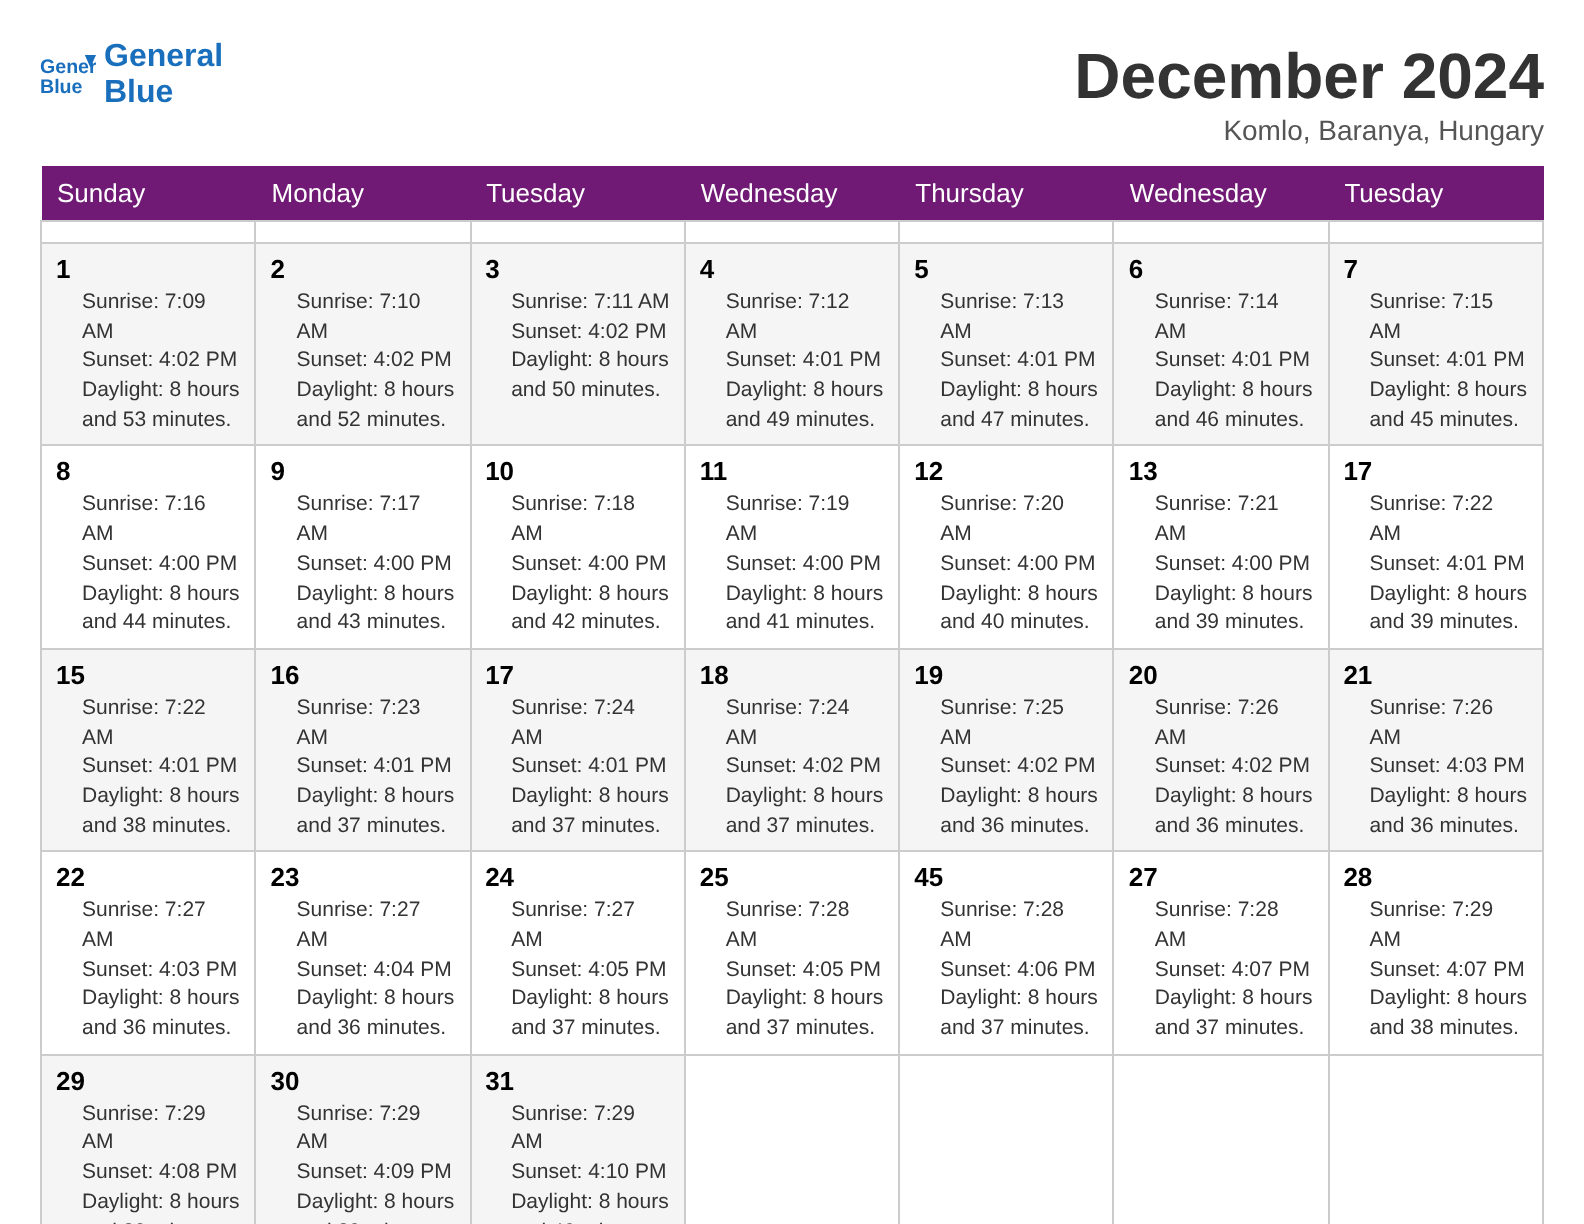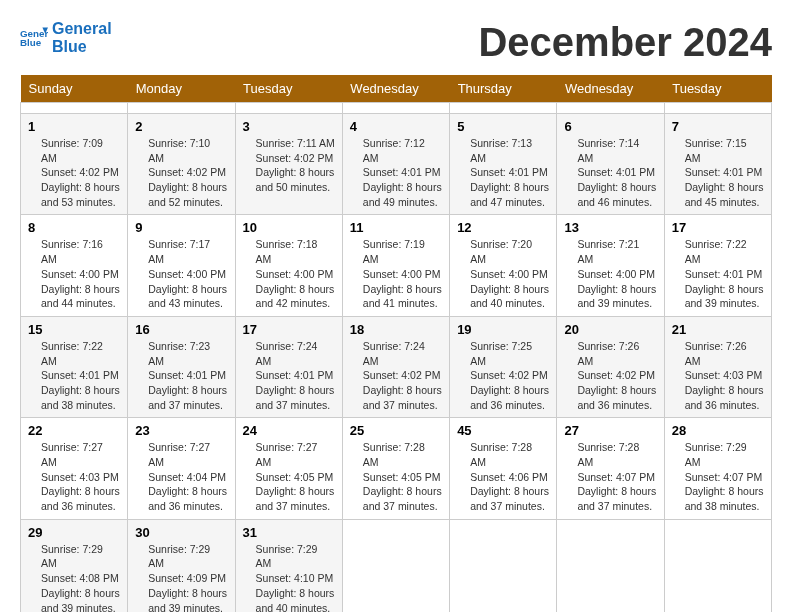--- a/index.html
+++ b/index.html
@@ -22,35 +22,35 @@
       gap: 4px;
     }
     .logo-icon {
       width: 28px;
       height: 28px;
     }
     .title-area {
       text-align: right;
     }
     .month-year {
-      font-size: 40px;
+      font-size: 32px;
       font-weight: bold;
       color: #333;
     }
     .location {
       font-size: 14px;
       color: #555;
     }
     table {
       width: 100%;
       border-collapse: collapse;
       font-size: 11px;
     }
     th {
-      background-color: #a16207;
+      background-color: #701a75;
       color: white;
       padding: 6px 8px;
       text-align: left;
       font-size: 13px;
       font-weight: normal;
     }
     td {
       border: 1px solid #ccc;
       padding: 5px 7px;
       vertical-align: top;
@@ -89,20 +89,21 @@
     </svg>
     <div>
       <div style="font-size:16px; font-weight:bold; color:#333;">
         <span style="color:#1a6fbd;">General</span><br>
         <span style="color:#1a6fbd;">Blue</span>
       </div>
     </div>
   </div>
   <div class="title-area">
     <div class="month-year">December 2024</div>
+    <div class="location">Komlo, Baranya, Hungary</div>
   </div>
 </div>
 
 <table>
   <thead>
     <tr>
     <th>Sunday</th>
         <th>Monday</th>
         <th>Tuesday</th>
         <th>Wednesday</th>

